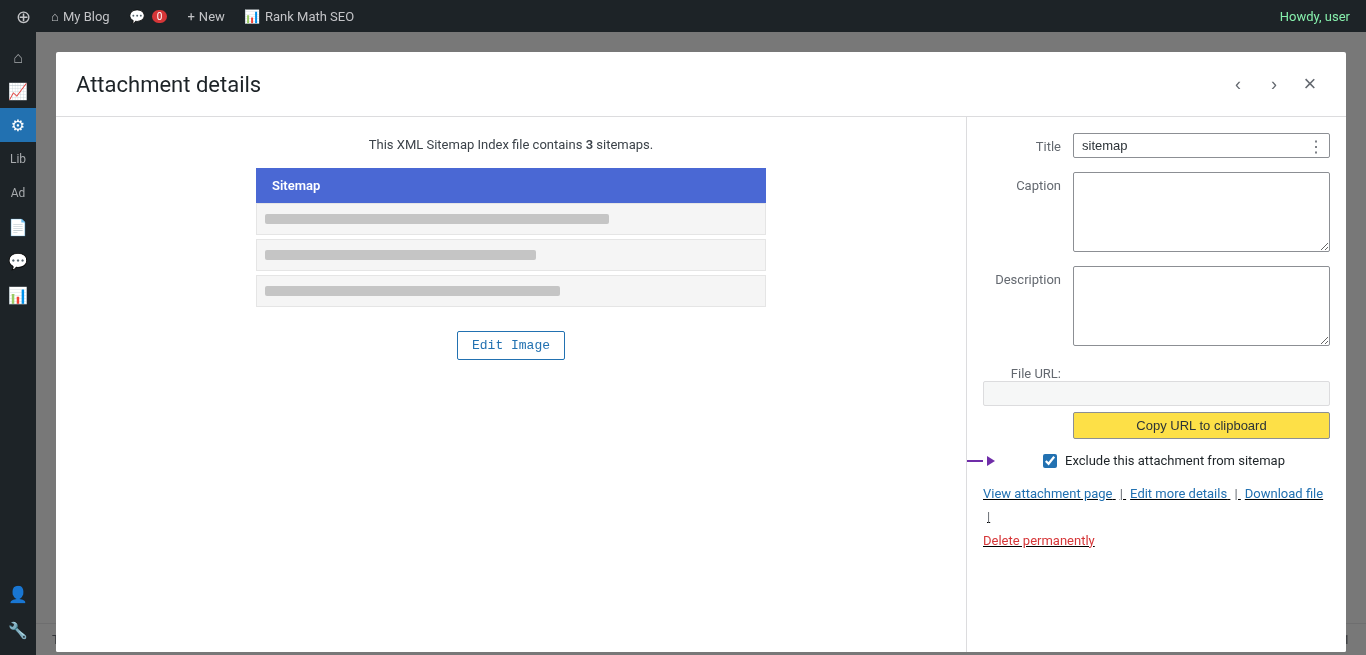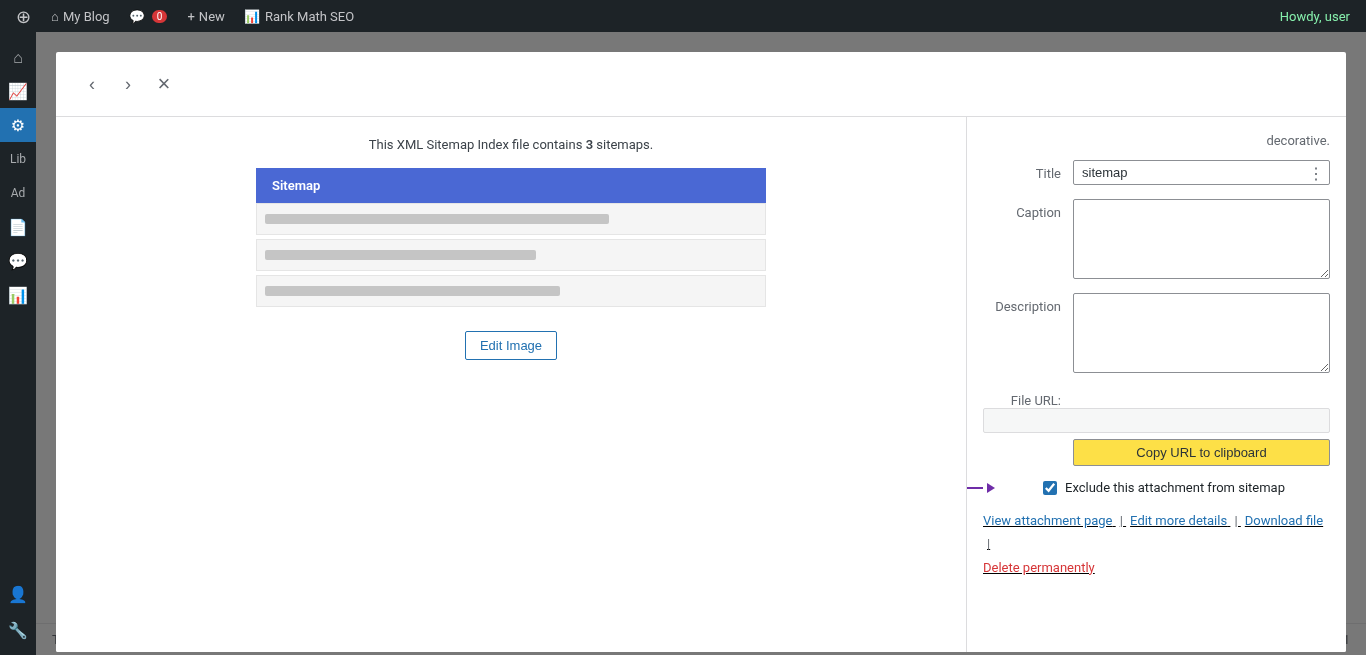--- a/index.html
+++ b/index.html
@@ -124,21 +124,21 @@
     .placeholder-bar {
       height: 10px; border-radius: 2px; background: #ccc; margin: 4px 0;
     }
 
     
     .edit-image-area {
       display: flex; justify-content: center; margin-top: 10px;
     }
     .edit-image-btn {
       border: 1px solid #2271b1; background: #fff; color: #2271b1;
-      padding: 6px 14px; cursor: pointer; font-size: 13px; border-radius: 2px;
+      padding: 6px 14px; cursor: pointer; font-size: 13px; border-radius: 2px; font-family: Liberation Mono, monospace;
     }
 
     
     .details-sidebar {
       width: 380px; border-left: 1px solid #dcdcde;
       padding: 16px; overflow-y: auto; background: #fff;
       flex-shrink: 0; position: relative;
     }
 
     
@@ -283,20 +283,21 @@
     <div class="sidebar-icon">🔧</div>
   </div>
 </div>
 
 <div class="main-layout"></div>
 
 <div class="modal-overlay">
   <div class="modal">
 
     <div class="modal-header">
+      <h1 class="modal-title">Attachment details</h1>
       <div class="modal-nav">
         <button class="modal-nav-btn">‹</button>
         <button class="modal-nav-btn">›</button>
         <button class="modal-close">×</button>
       </div>
     </div>
 
     <div class="modal-body">
 
       <div class="attachment-preview">
@@ -322,21 +323,20 @@
         </div>
 
         <div class="edit-image-area" style="margin-top: 20px;">
           <button class="edit-image-btn">Edit Image</button>
         </div>
 
       </div>
 
       <div class="details-sidebar">
 
-        <p class="decorative-note">decorative.</p>
 
         <div class="field-row">
           <label class="field-label">Title</label>
           <div class="title-input-wrapper">
             <input type="text" class="field-input" value="sitemap" style="padding-right: 24px;">
             <span class="title-edit-icon">⋮</span>
           </div>
         </div>
 
         <div class="field-row">

